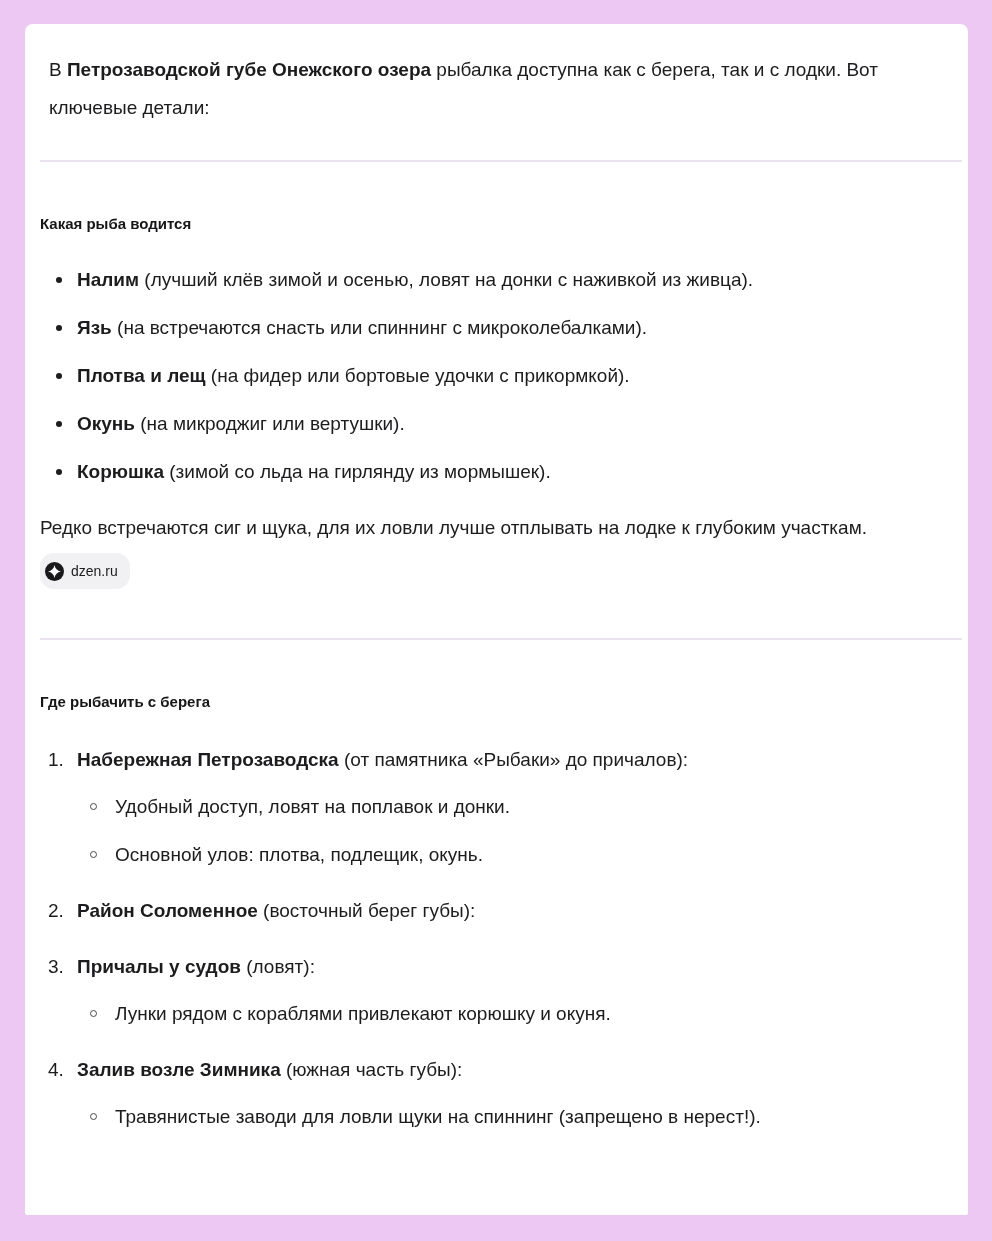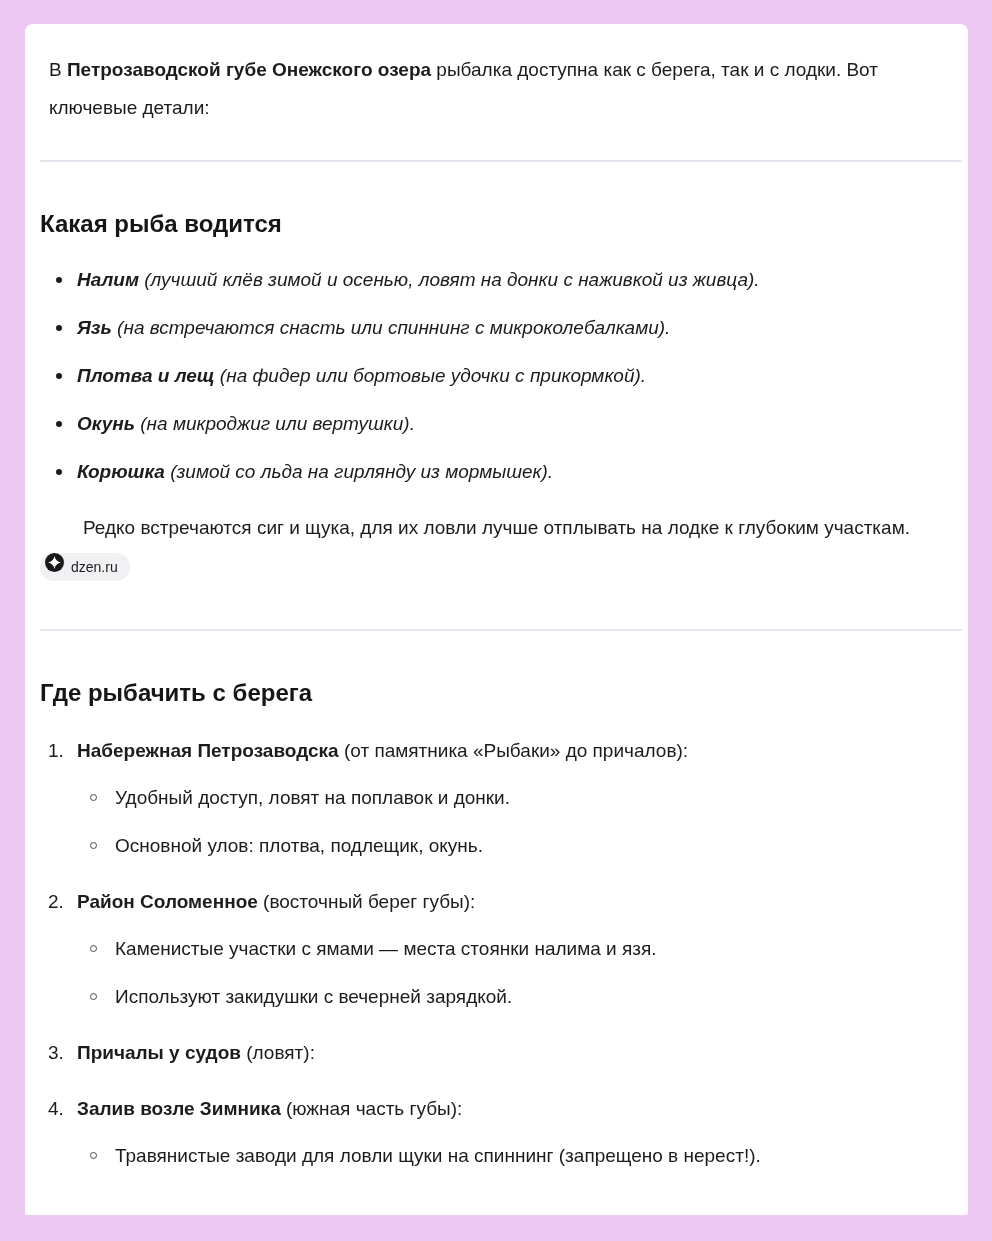--- a/index.html
+++ b/index.html
@@ -24,49 +24,49 @@
   }
   .b { font-weight: 700; }
   p.intro { margin: 9px; }
   hr.rule {
     border: none;
     border-top: 2px solid #eae2ee;
     margin: 33px -9px 0 0;
   }
   hr.rule2 { margin-top: 44px; }
   h3.sec {
-    font-size: 24px;
+    font-size: 15px;
     line-height: 28px;
     font-weight: 700;
     margin: 48px 0 0 0;
     color: #161618;
   }
   
   ul.fish {
     list-style: none;
     margin: 23px 0 0 0;
     padding-left: 37px;
-    font-style: italic;
   }
   ul.fish > li { position: relative; margin-bottom: 10px; }
   ul.fish > li::before {
     content: "";
     position: absolute;
     left: -21px; top: 16px;
     width: 6px; height: 6px;
     border-radius: 50%;
     background: #1c1c1e;
   }
-  p.note { margin: 18px 0 0 0; text-align: center; }
+  p.note { margin: 18px 0 0 0; }
   
   .chip {
     margin-top: 6px;
     display: inline-flex;
+    align-items: center;
     gap: 7px;
-    height: 28px;
+    height: 36px;
     padding: 0 12px 0 5px;
     background: #f1f0f2;
     border-radius: 14px;
     cursor: pointer;
     line-height: 28px;
   }
   .chip .logo { width: 19px; height: 19px; display: block; flex: 0 0 auto; }
   .chip .lbl { font-size: 14px; color: #1c1c1e; }
   
   ol.shore {
@@ -131,27 +131,26 @@
   <ol class="shore">
     <li>
       <span class="num">1.</span><span class="b">Набережная Петрозаводска</span><span> (от памятника «Рыбаки» до причалов):</span>
       <ul class="subs">
         <li>Удобный доступ, ловят на поплавок и донки.</li>
         <li>Основной улов: плотва, подлещик, окунь.</li>
       </ul>
     </li>
     <li>
       <span class="num">2.</span><span class="b">Район Соломенное</span><span> (восточный берег губы):</span>
-      <ul class="subs">
-        <li>Каменистые участки с ямами — места стоянки налима и язя.</li>
-        <li>Используют закидушки с вечерней зарядкой.</li>
-      </ul>
     </li>
     <li>
       <span class="num">3.</span><span class="b">Причалы у судов</span><span> (ловят):</span>
+      <ul class="subs">
+        <li>Лунки рядом с кораблями привлекают корюшку и окуня.</li>
+      </ul>
     </li>
     <li>
       <span class="num">4.</span><span class="b">Залив возле Зимника</span><span> (южная часть губы):</span>
       <ul class="subs">
         <li>Травянистые заводи для ловли щуки на спиннинг (запрещено в нерест!).</li>
       </ul>
     </li>
   </ol>
 
 </main>

